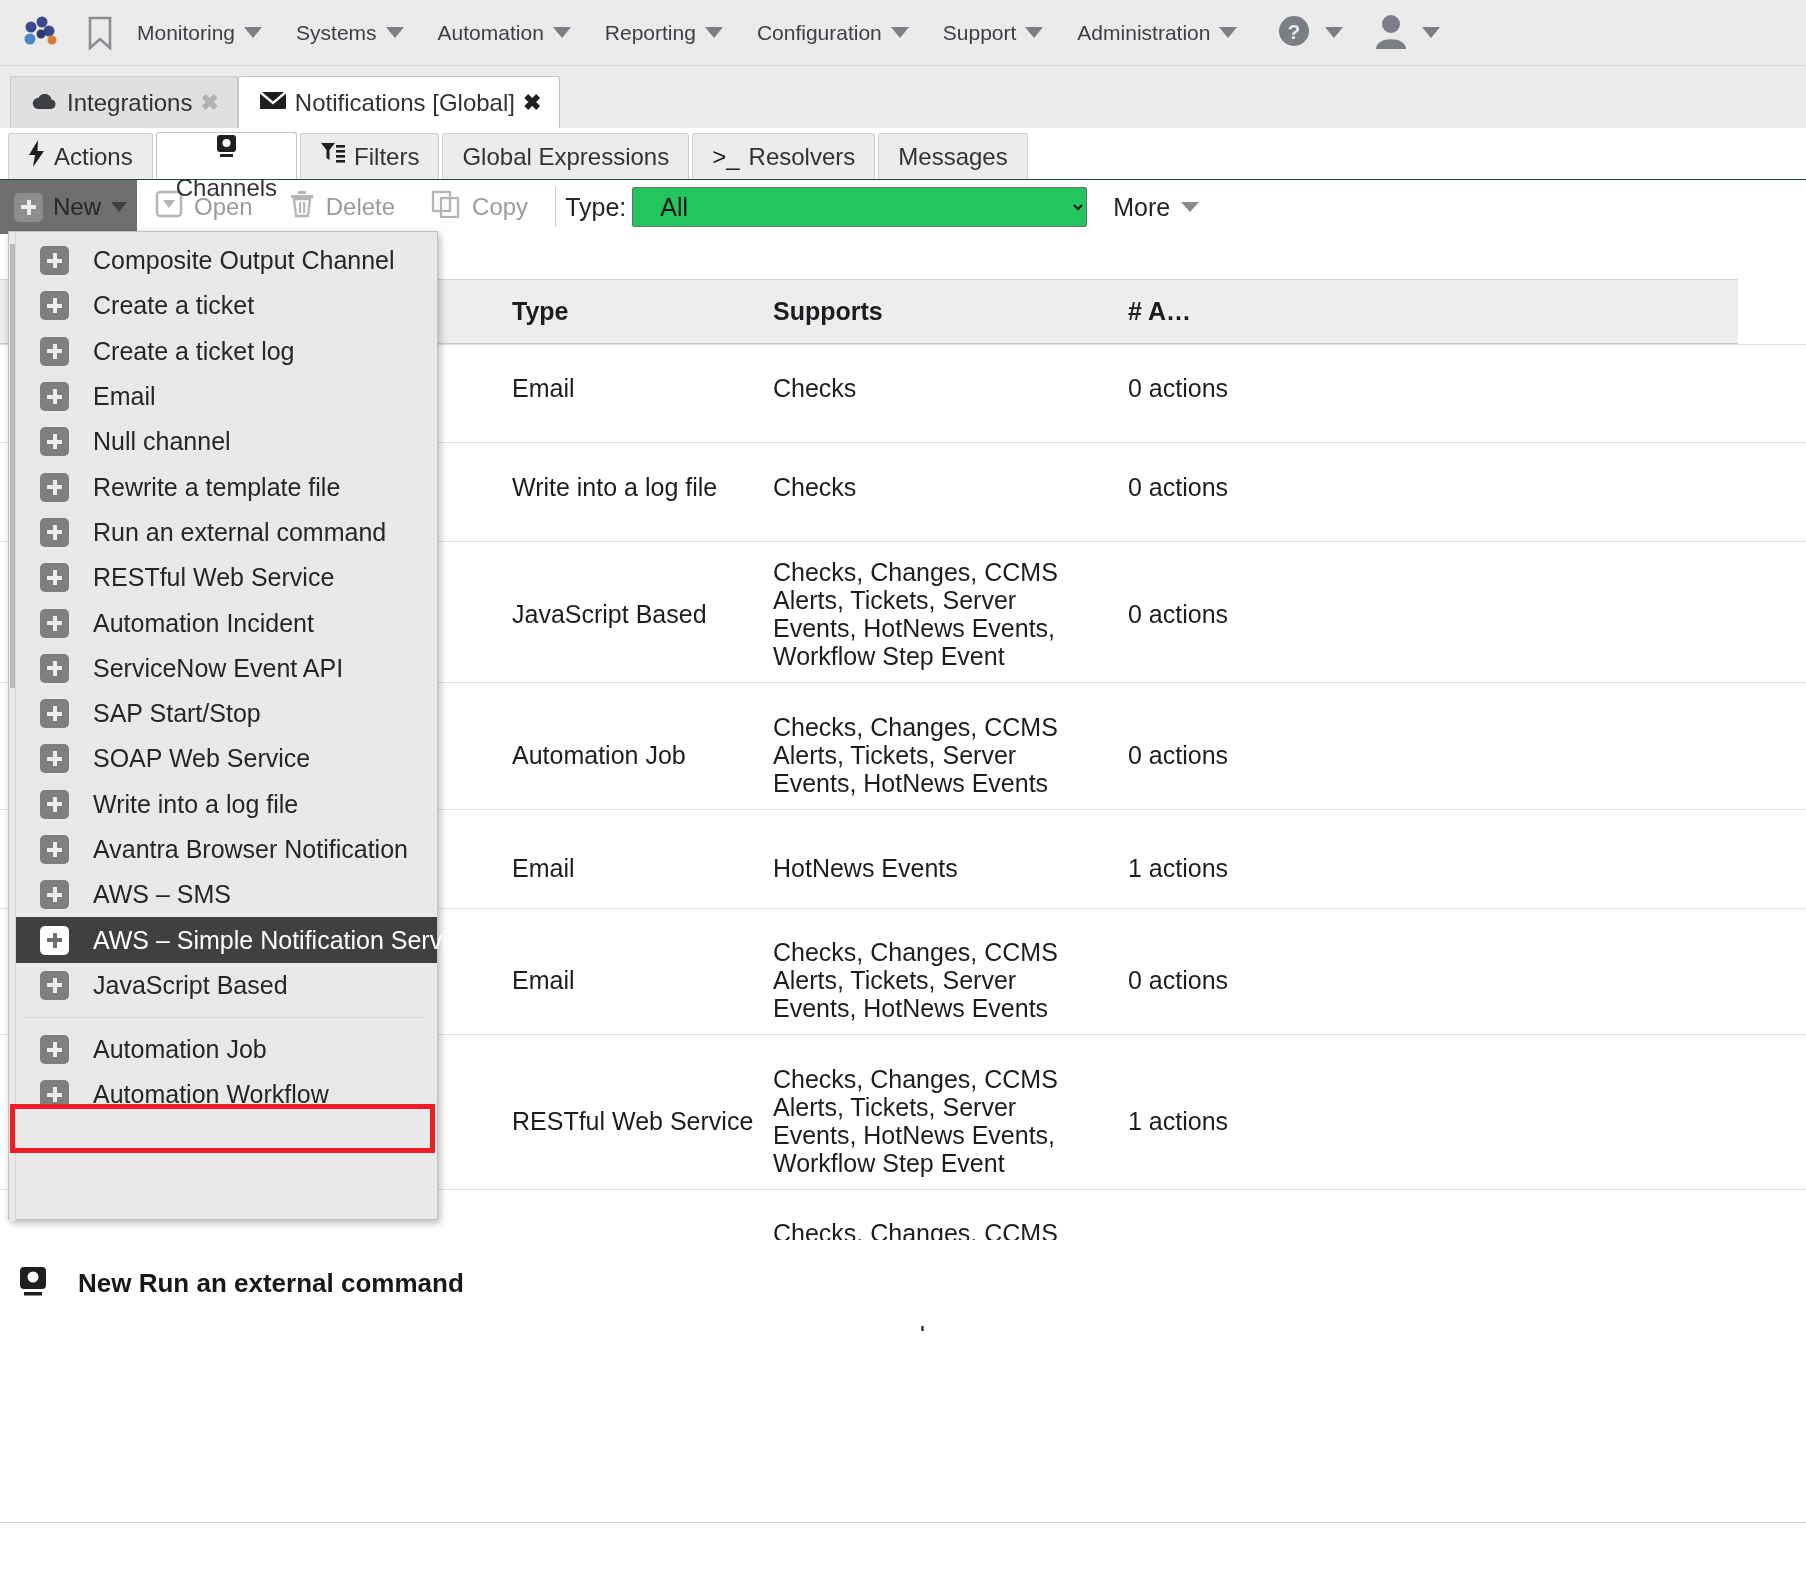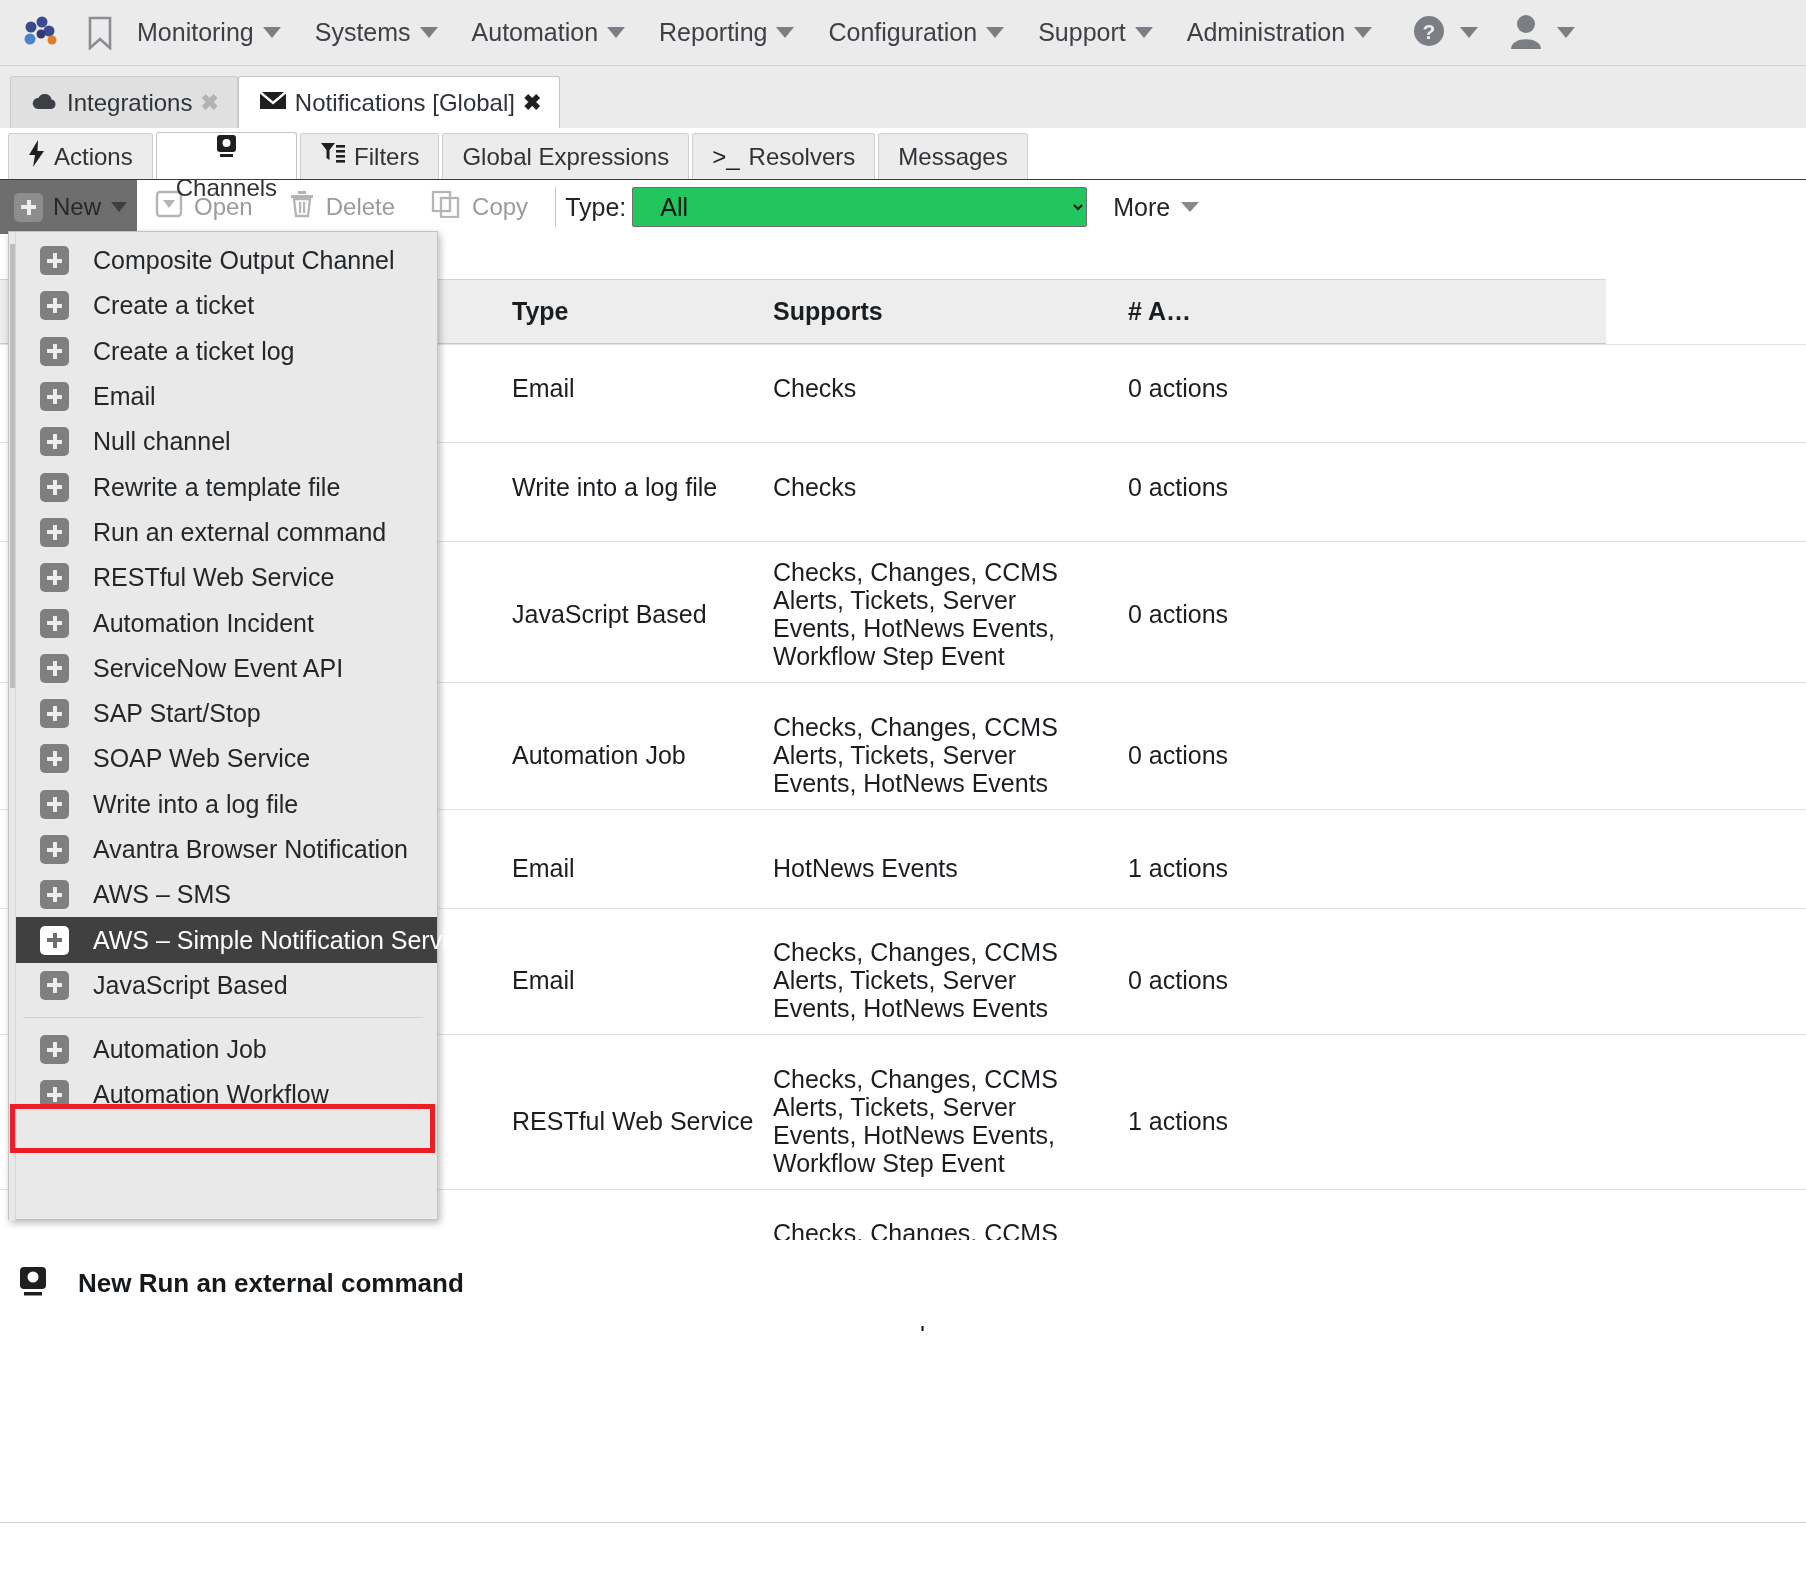--- a/index.html
+++ b/index.html
@@ -17,21 +17,21 @@
     width: 1806px; height: 66px;
     background: #ebebeb;
     display: flex; align-items: center;
     border-bottom: 1px solid #d6d6d6;
   }
   #logo { margin-left: 18px; width: 46px; height: 40px; position: relative; }
   .bookmark-wrap { margin-left: 16px; width: 40px; display:flex; justify-content:center; }
   .navitem {
     display: flex; align-items: center; gap: 9px;
     padding: 0 17px; height: 66px;
-    font-size: 25px; color: #3d4147; cursor: default;
+    font-size: 21px; color: #3d4147; cursor: default;
     white-space: nowrap;
   }
   .caret {
     width: 0; height: 0;
     border-left: 9px solid transparent;
     border-right: 9px solid transparent;
     border-top: 11px solid #7b7f85;
   }
   .helpwrap { display:flex; align-items:center; gap:13px; padding:0 8px 0 22px; }
   .userwrap { display:flex; align-items:center; gap:13px; padding:0 8px 0 22px; }
@@ -124,21 +124,21 @@
     border-top: 10px solid #5e5e5e;
   }
 
   
   #tablewrap {
     position: absolute; top: 234px; left: 0;
     width: 1806px; height: 1290px;
     background: #ffffff; overflow: hidden;
   }
   #thead {
-    position: absolute; top: 45px; left: 0; width: 1606px; height: 65px;
+    position: absolute; top: 45px; left: 0; width: 1738px; height: 65px;
     background: #ededed;
     border-top: 1px solid #d4d4d4;
     border-bottom: 1px solid #c9c9c9;
     display: flex; align-items: center;
   }
   #thead .hc { font-size: 25px; font-weight: bold; color: #1b1e21; }
   .rowline { position:absolute; left:0; width:1806px; height:1px; background:#e2e2e2; }
   .cell { position: absolute; font-size: 25px; color: #1b1e21; line-height: 28px; }
   .col-type   { left: 512px; width: 250px; }
   .col-supp   { left: 773px; width: 330px; }

